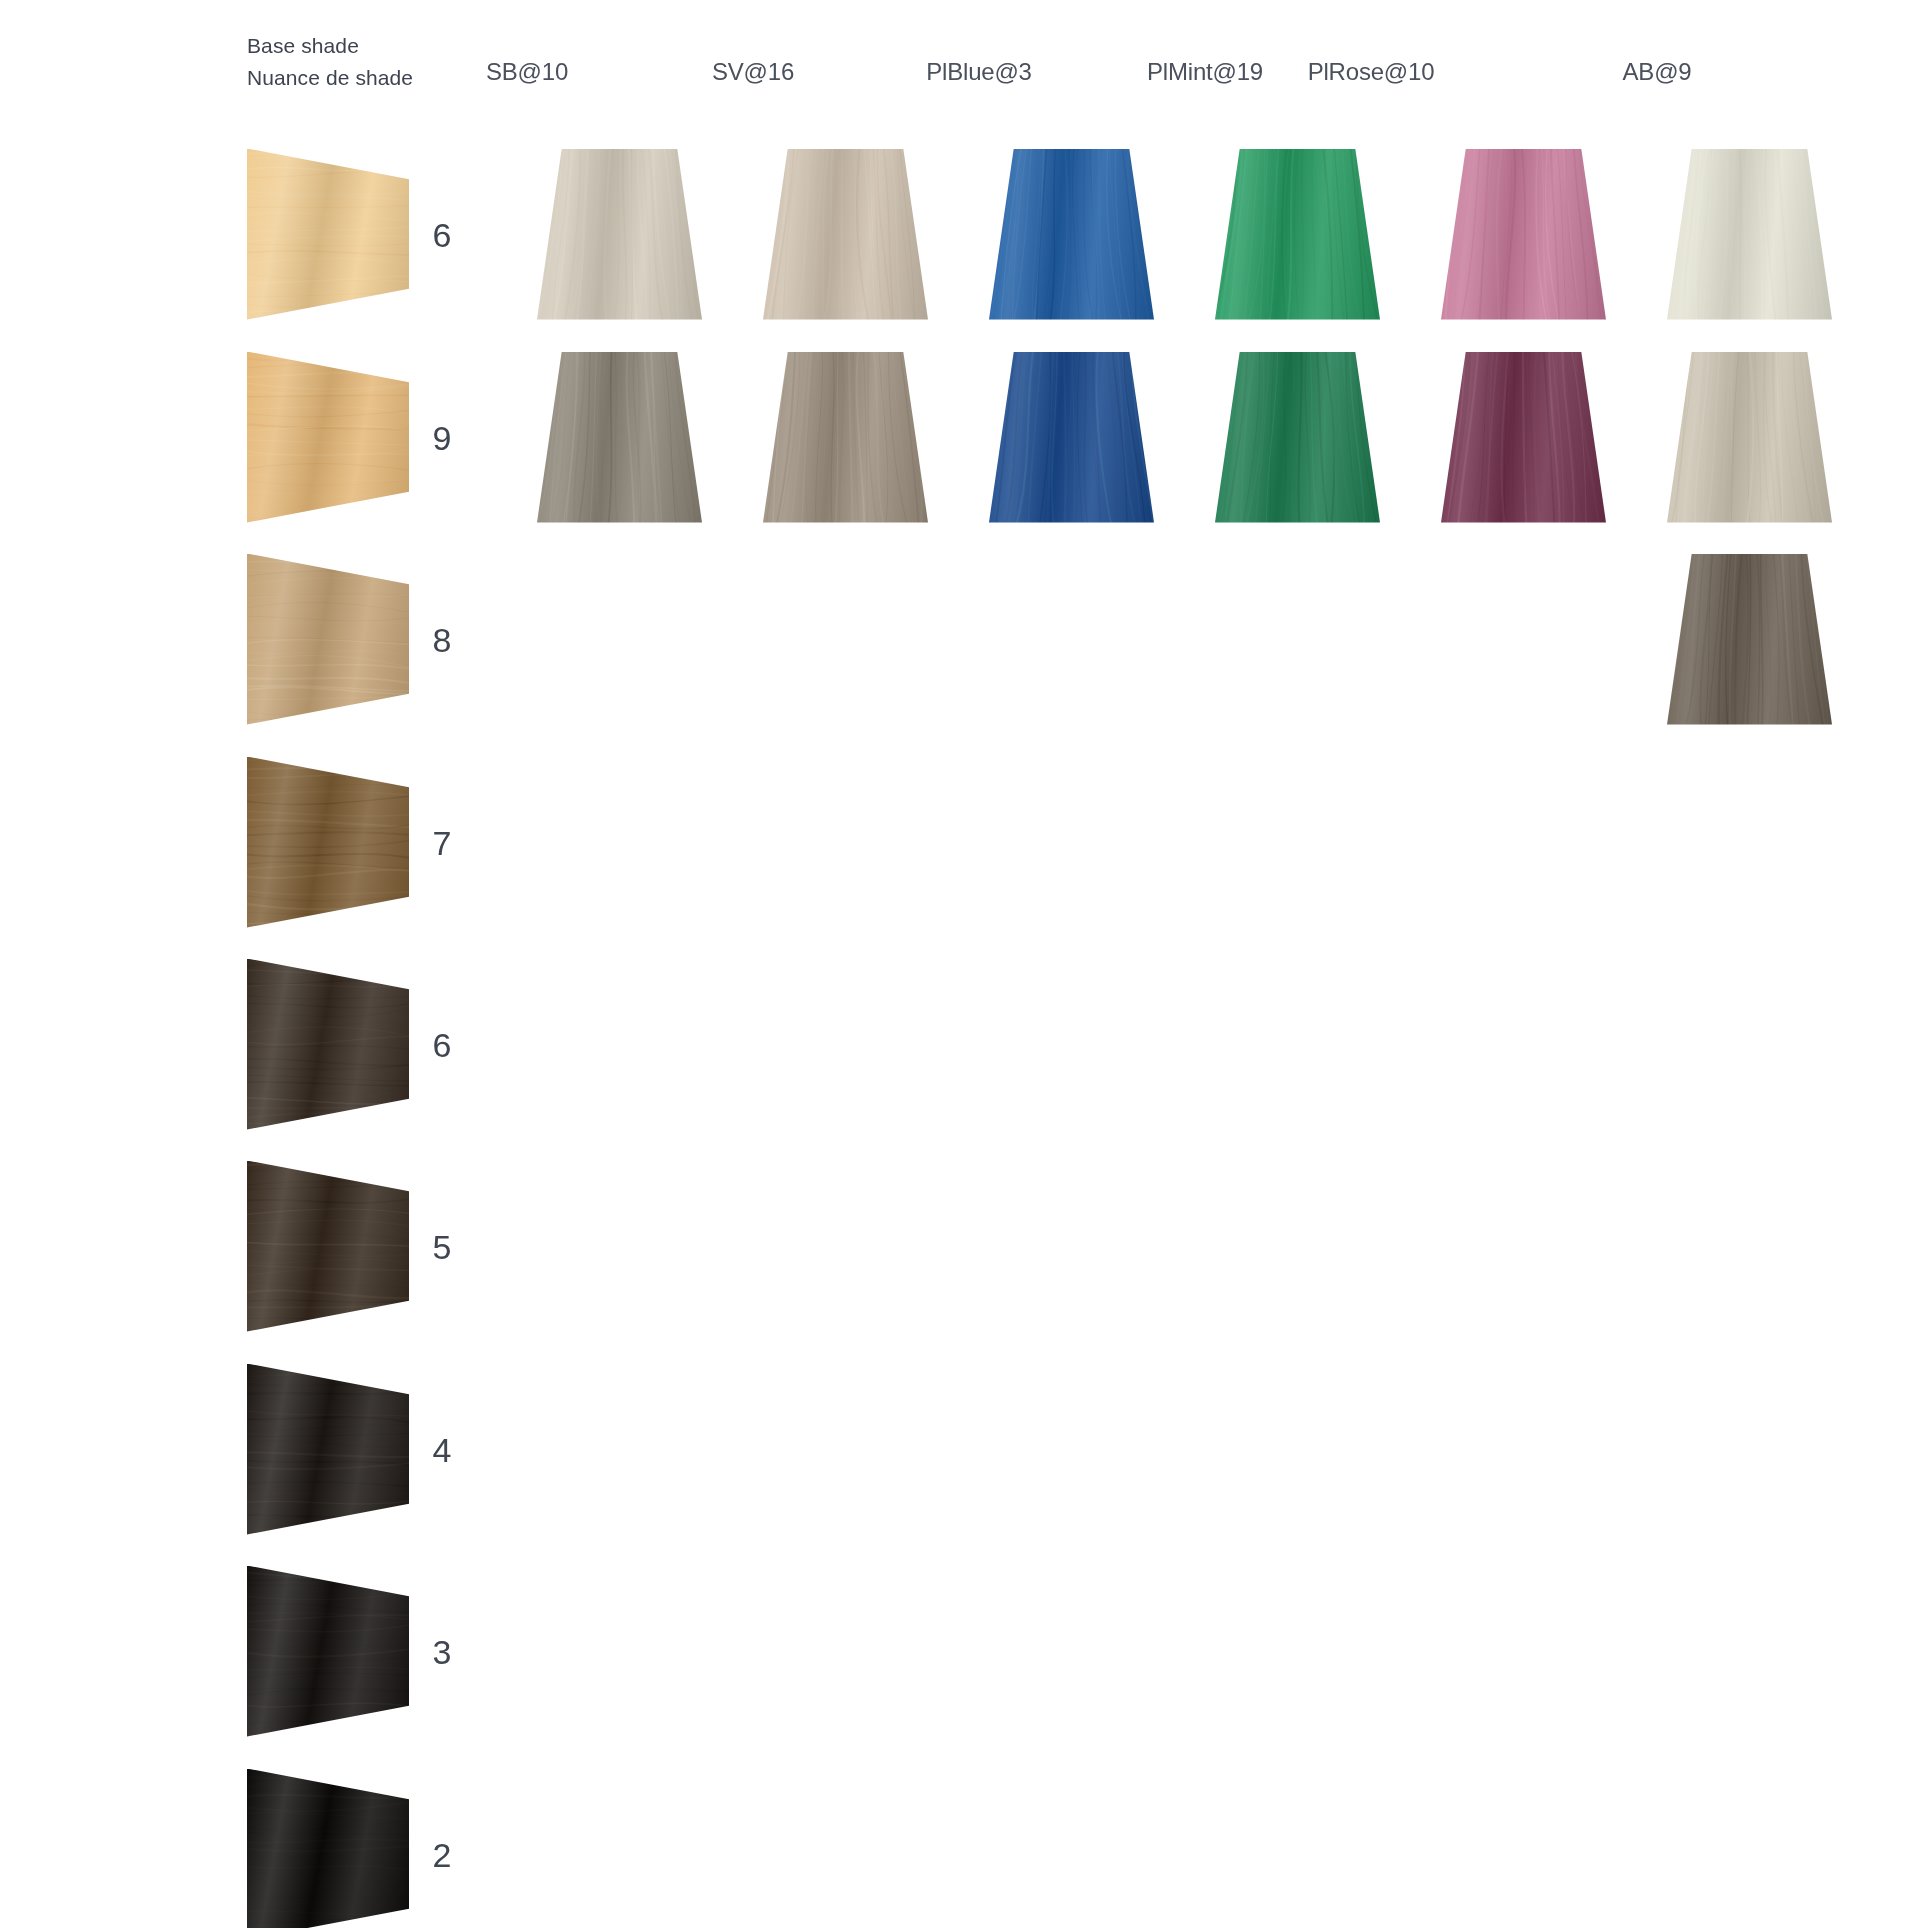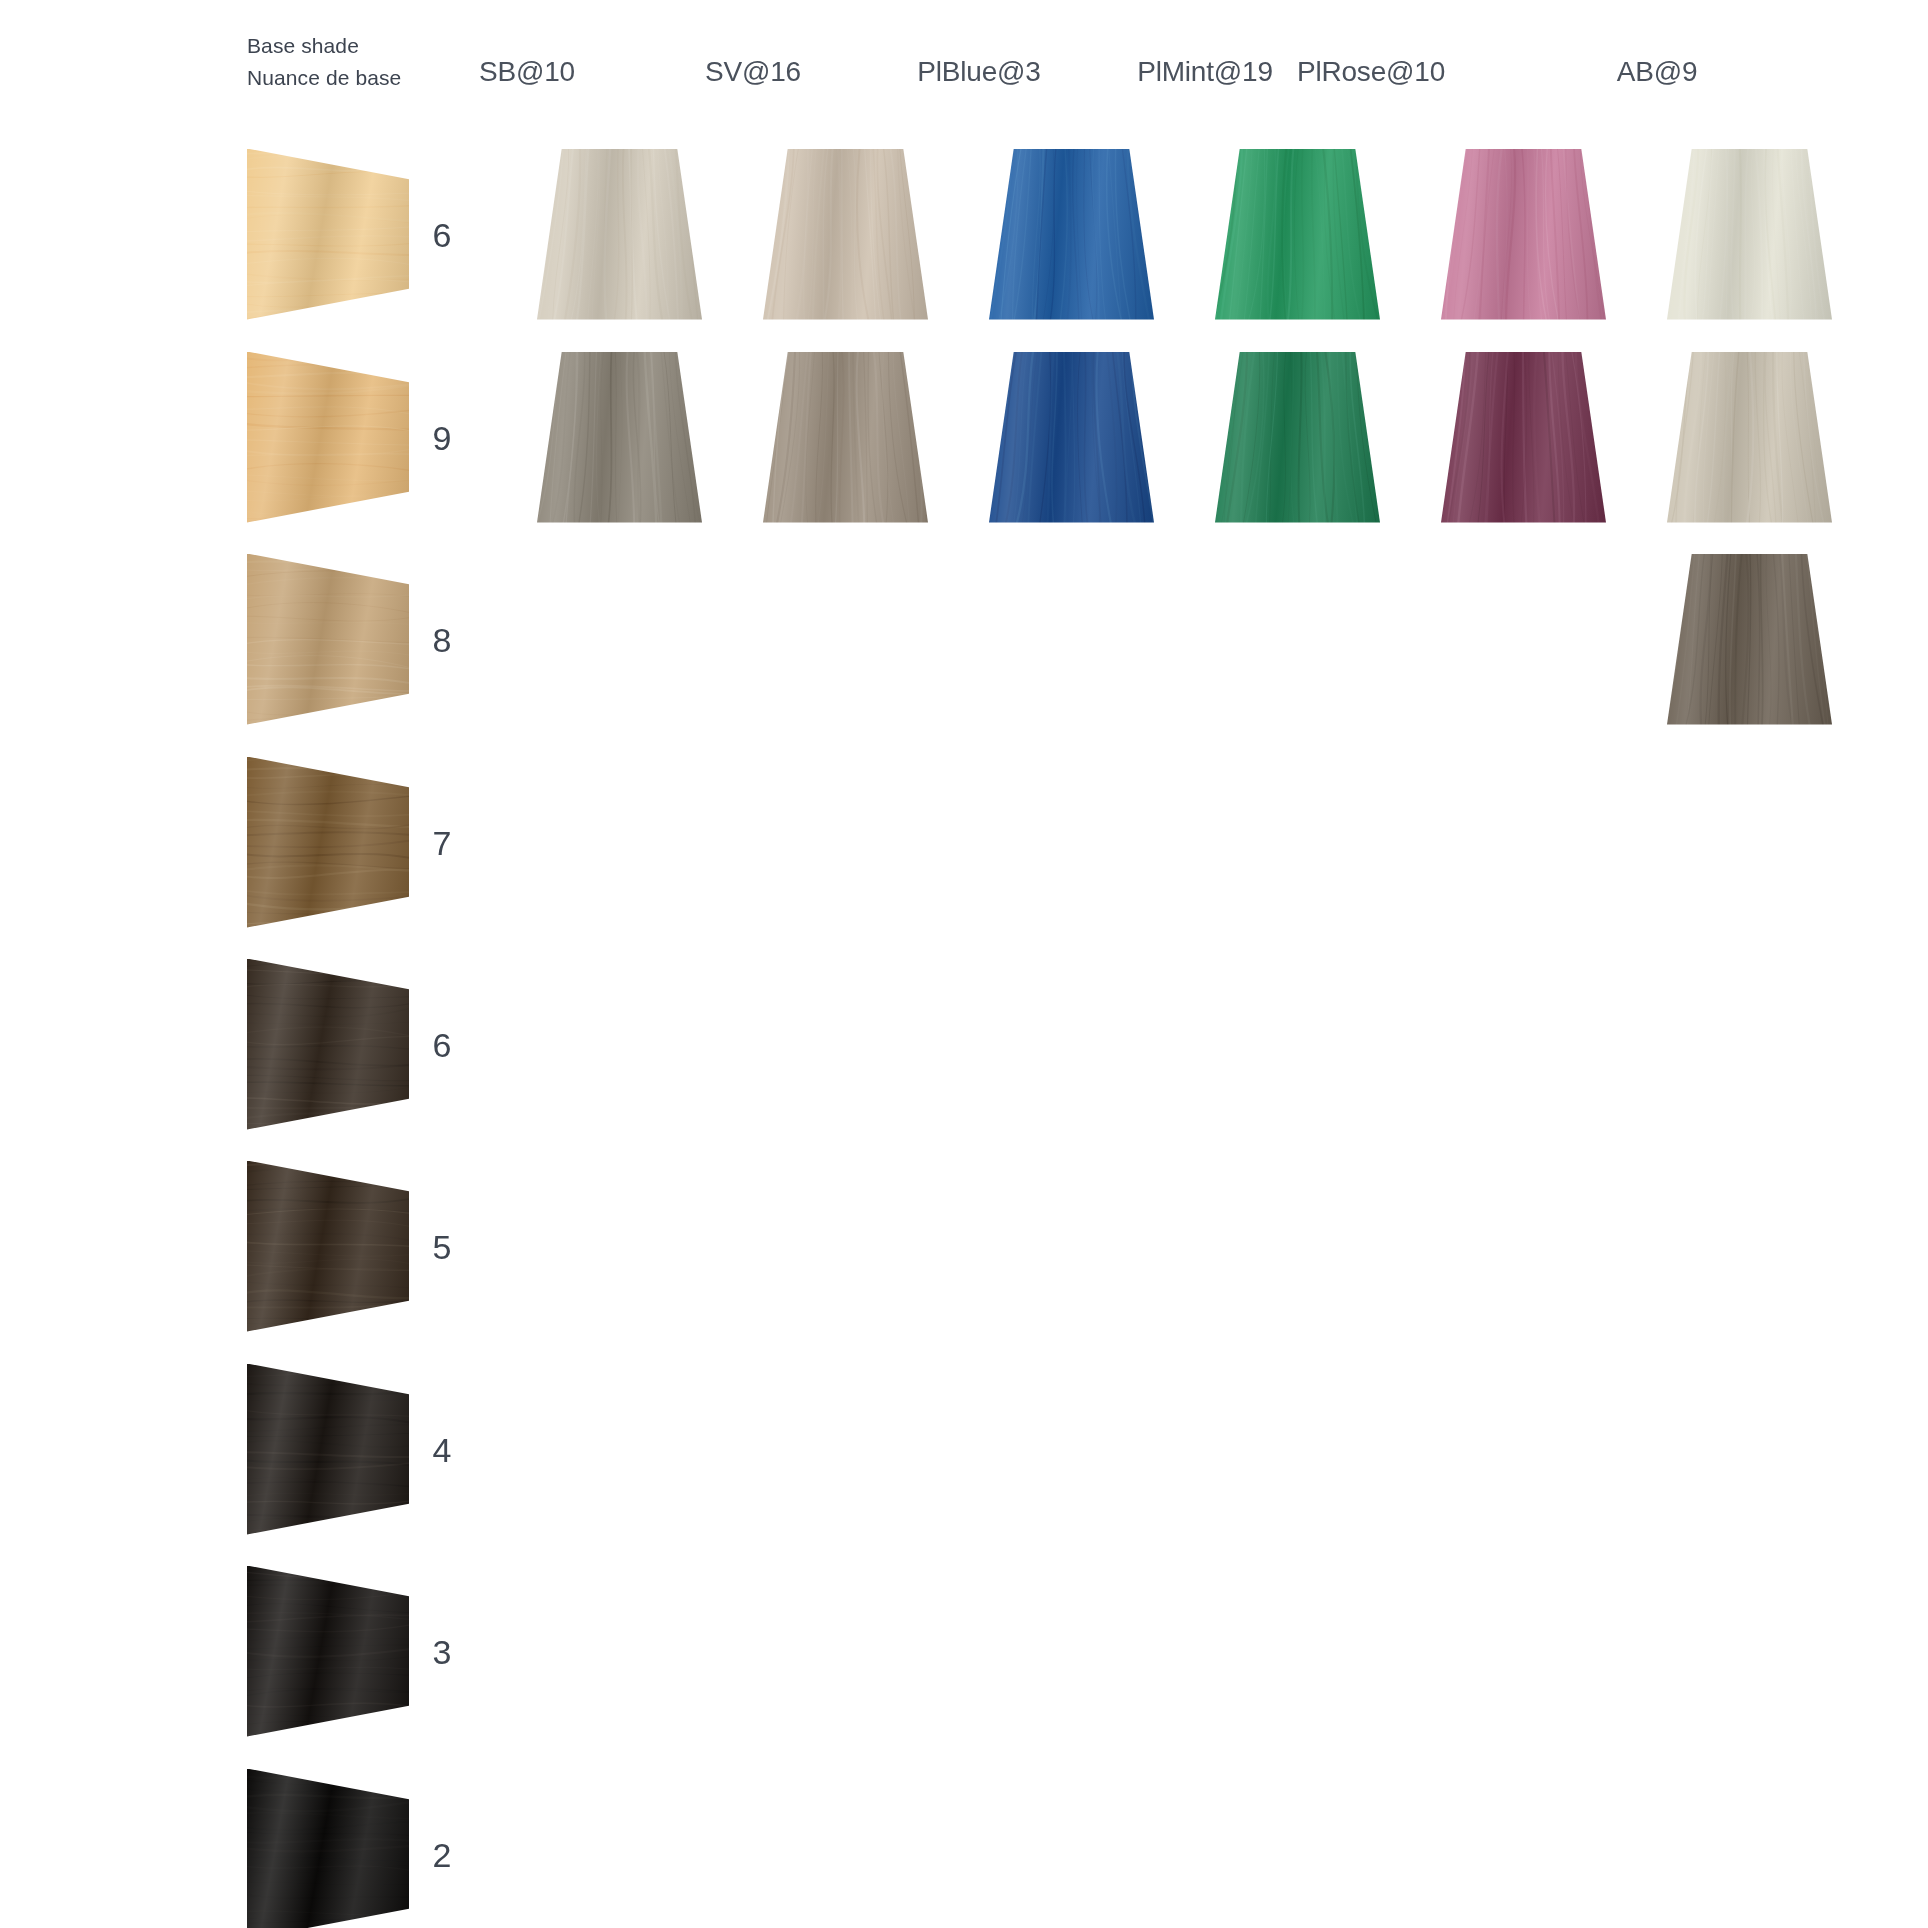--- a/index.html
+++ b/index.html
@@ -43,21 +43,21 @@
     font-weight: 400;
   }
   .base-shade-label .l2 { display: block; }
 
   .col-header {
     position: absolute;
     top: 56px;
     width: 226px;
     text-align: center;
     color: #4a515c;
-    font-size: 28px;
+    font-size: 24px;
     line-height: 32px;
     font-weight: 400;
     letter-spacing: -0.2px;
   }
 
   
   .row {
     position: absolute;
     left: 0;
     width: 1928px;
@@ -118,21 +118,21 @@
   }
 </style>
 </head>
 <body>
 
 <div id="chart">
 
   <div class="header-row">
     <div class="base-shade-label">
       <span>Base shade</span>
-      <span class="l2">Nuance de base</span>
+      <span class="l2">Nuance de shade</span>
     </div>
   </div>
 
   <div id="col-headers">
       <div class="col-header" style="left: 414px;">SB@10</div>
       <div class="col-header" style="left: 640px;">SV@16</div>
       <div class="col-header" style="left: 866px;">PlBlue@3</div>
       <div class="col-header" style="left: 1092px;">PlMint@19</div>
       <div class="col-header" style="left: 1258px;">PlRose@10</div>
       <div class="col-header" style="left: 1544px;">AB@9</div>

